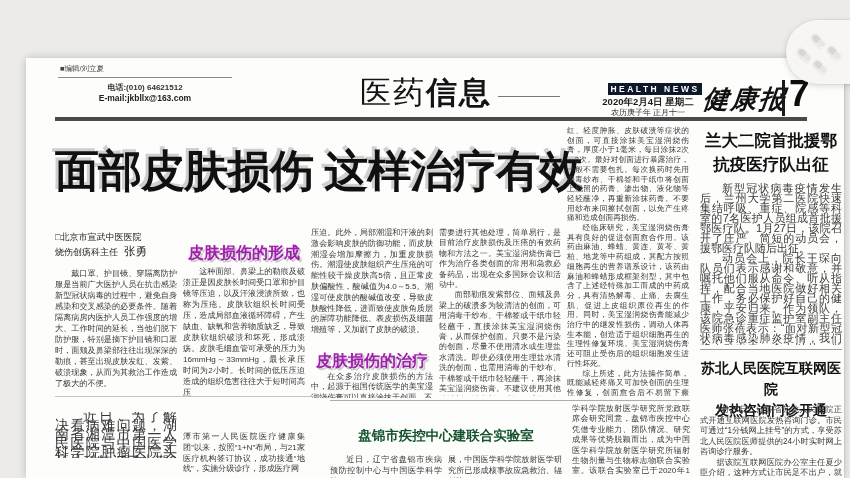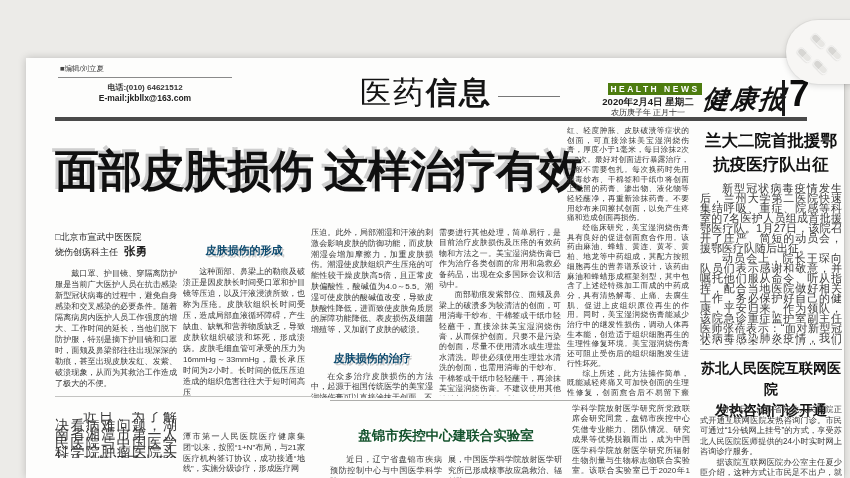--- a/index.html
+++ b/index.html
@@ -19,21 +19,21 @@
   
   .m-editor { left:60px; top:64px; width:172px; font-size:7.5px; color:#444; }
   .m-rule1  { left:58px; top:77px; width:174px; height:1px; background:#8a8a8a; }
   .m-phone  { left:58px; top:82px; width:174px; text-align:center; font-size:8px; font-weight:bold; color:#333; }
   .m-email  { left:58px; top:93px; width:174px; text-align:center; font-size:8.5px; font-weight:bold; color:#222; }
   .m-title  { left:360px; top:72px; font-size:31px; letter-spacing:2px; color:#141414; white-space:nowrap; }
   .m-title .t-light { font-weight:400; font-family:"Liberation Serif", serif; }
   .m-title .t-bold  { font-weight:800; }
   .m-linkline { left:498px; top:96px; width:62px; height:1px; background:#777; }
   .hn-bar {
-    left:608px; top:83px; width:94px; height:12px; background:#4d7c0f;
+    left:608px; top:83px; width:94px; height:12px; background:#0f172a;
     color:#fff; font-size:8.5px; font-weight:bold; text-align:center;
     letter-spacing:2.5px; line-height:12px;
   }
   .m-date  { left:594px; top:96px; width:108px; text-align:center; font-size:9.5px; font-weight:bold; color:#1c1c1c; }
   .m-lunar { left:594px; top:107px; width:108px; text-align:center; font-size:8px; color:#333; }
   .m-paper {
     left:703px; top:82px; width:78px; font-size:26px; font-style:italic; font-weight:bold;
     font-family:"DejaVu Serif", serif; color:#111; letter-spacing:2px; white-space:nowrap;
     transform:skewX(-6deg);
   }
@@ -44,23 +44,23 @@
   
   .headline {
     left:55px; top:142px; width:512px; text-align:center;
     font-size:44px; font-weight:900; color:#101010; white-space:nowrap;
     text-shadow:-3px -3px 0 #cfcfcf;
     letter-spacing:-1px;
   }
   .col { position:absolute; text-align:justify; text-justify:inter-character; overflow:hidden; color:#383838; }
   .col p { margin:0; text-indent:2em; }
   .byline { left:55px; top:230px; width:124px; font-size:9px; line-height:14px; color:#222; }
-  .byline .author { font-size:11.5px; font-weight:700; margin-left:6px; }
+  .byline .author { font-size:11.5px; font-weight:400; margin-left:6px; }
   .sec-head {
-    position:absolute; text-align:center; font-size:11px; font-weight:800; color:#0c4a6e;
+    position:absolute; text-align:center; font-size:16px; font-weight:800; color:#a21caf;
     text-shadow:2px 2px 0 #cccccc; white-space:nowrap;
   }
   .c1 { left:55px;  top:268px; width:122px; height:132px; font-size:8.1px; line-height:11px; }
   .h-form { left:183px; top:243px; width:122px; }
   .c2 { left:183px; top:266px; width:122px; height:134px; font-size:8.1px; line-height:11px; }
   .c3 { left:311px; top:228px; width:122px; height:120px; font-size:8.1px; line-height:10.8px; }
   .h-treat { left:311px; top:351px; width:122px; }
   .c3b { left:311px; top:372px; width:122px; height:26px; font-size:8.1px; line-height:10.4px; }
   .c4 { left:439px; top:228px; width:122px; height:168px; font-size:7.9px; line-height:10.4px; }
   .c5 { left:567px; top:126px; width:122px; height:271px; font-size:7.7px; line-height:9.7px; }

